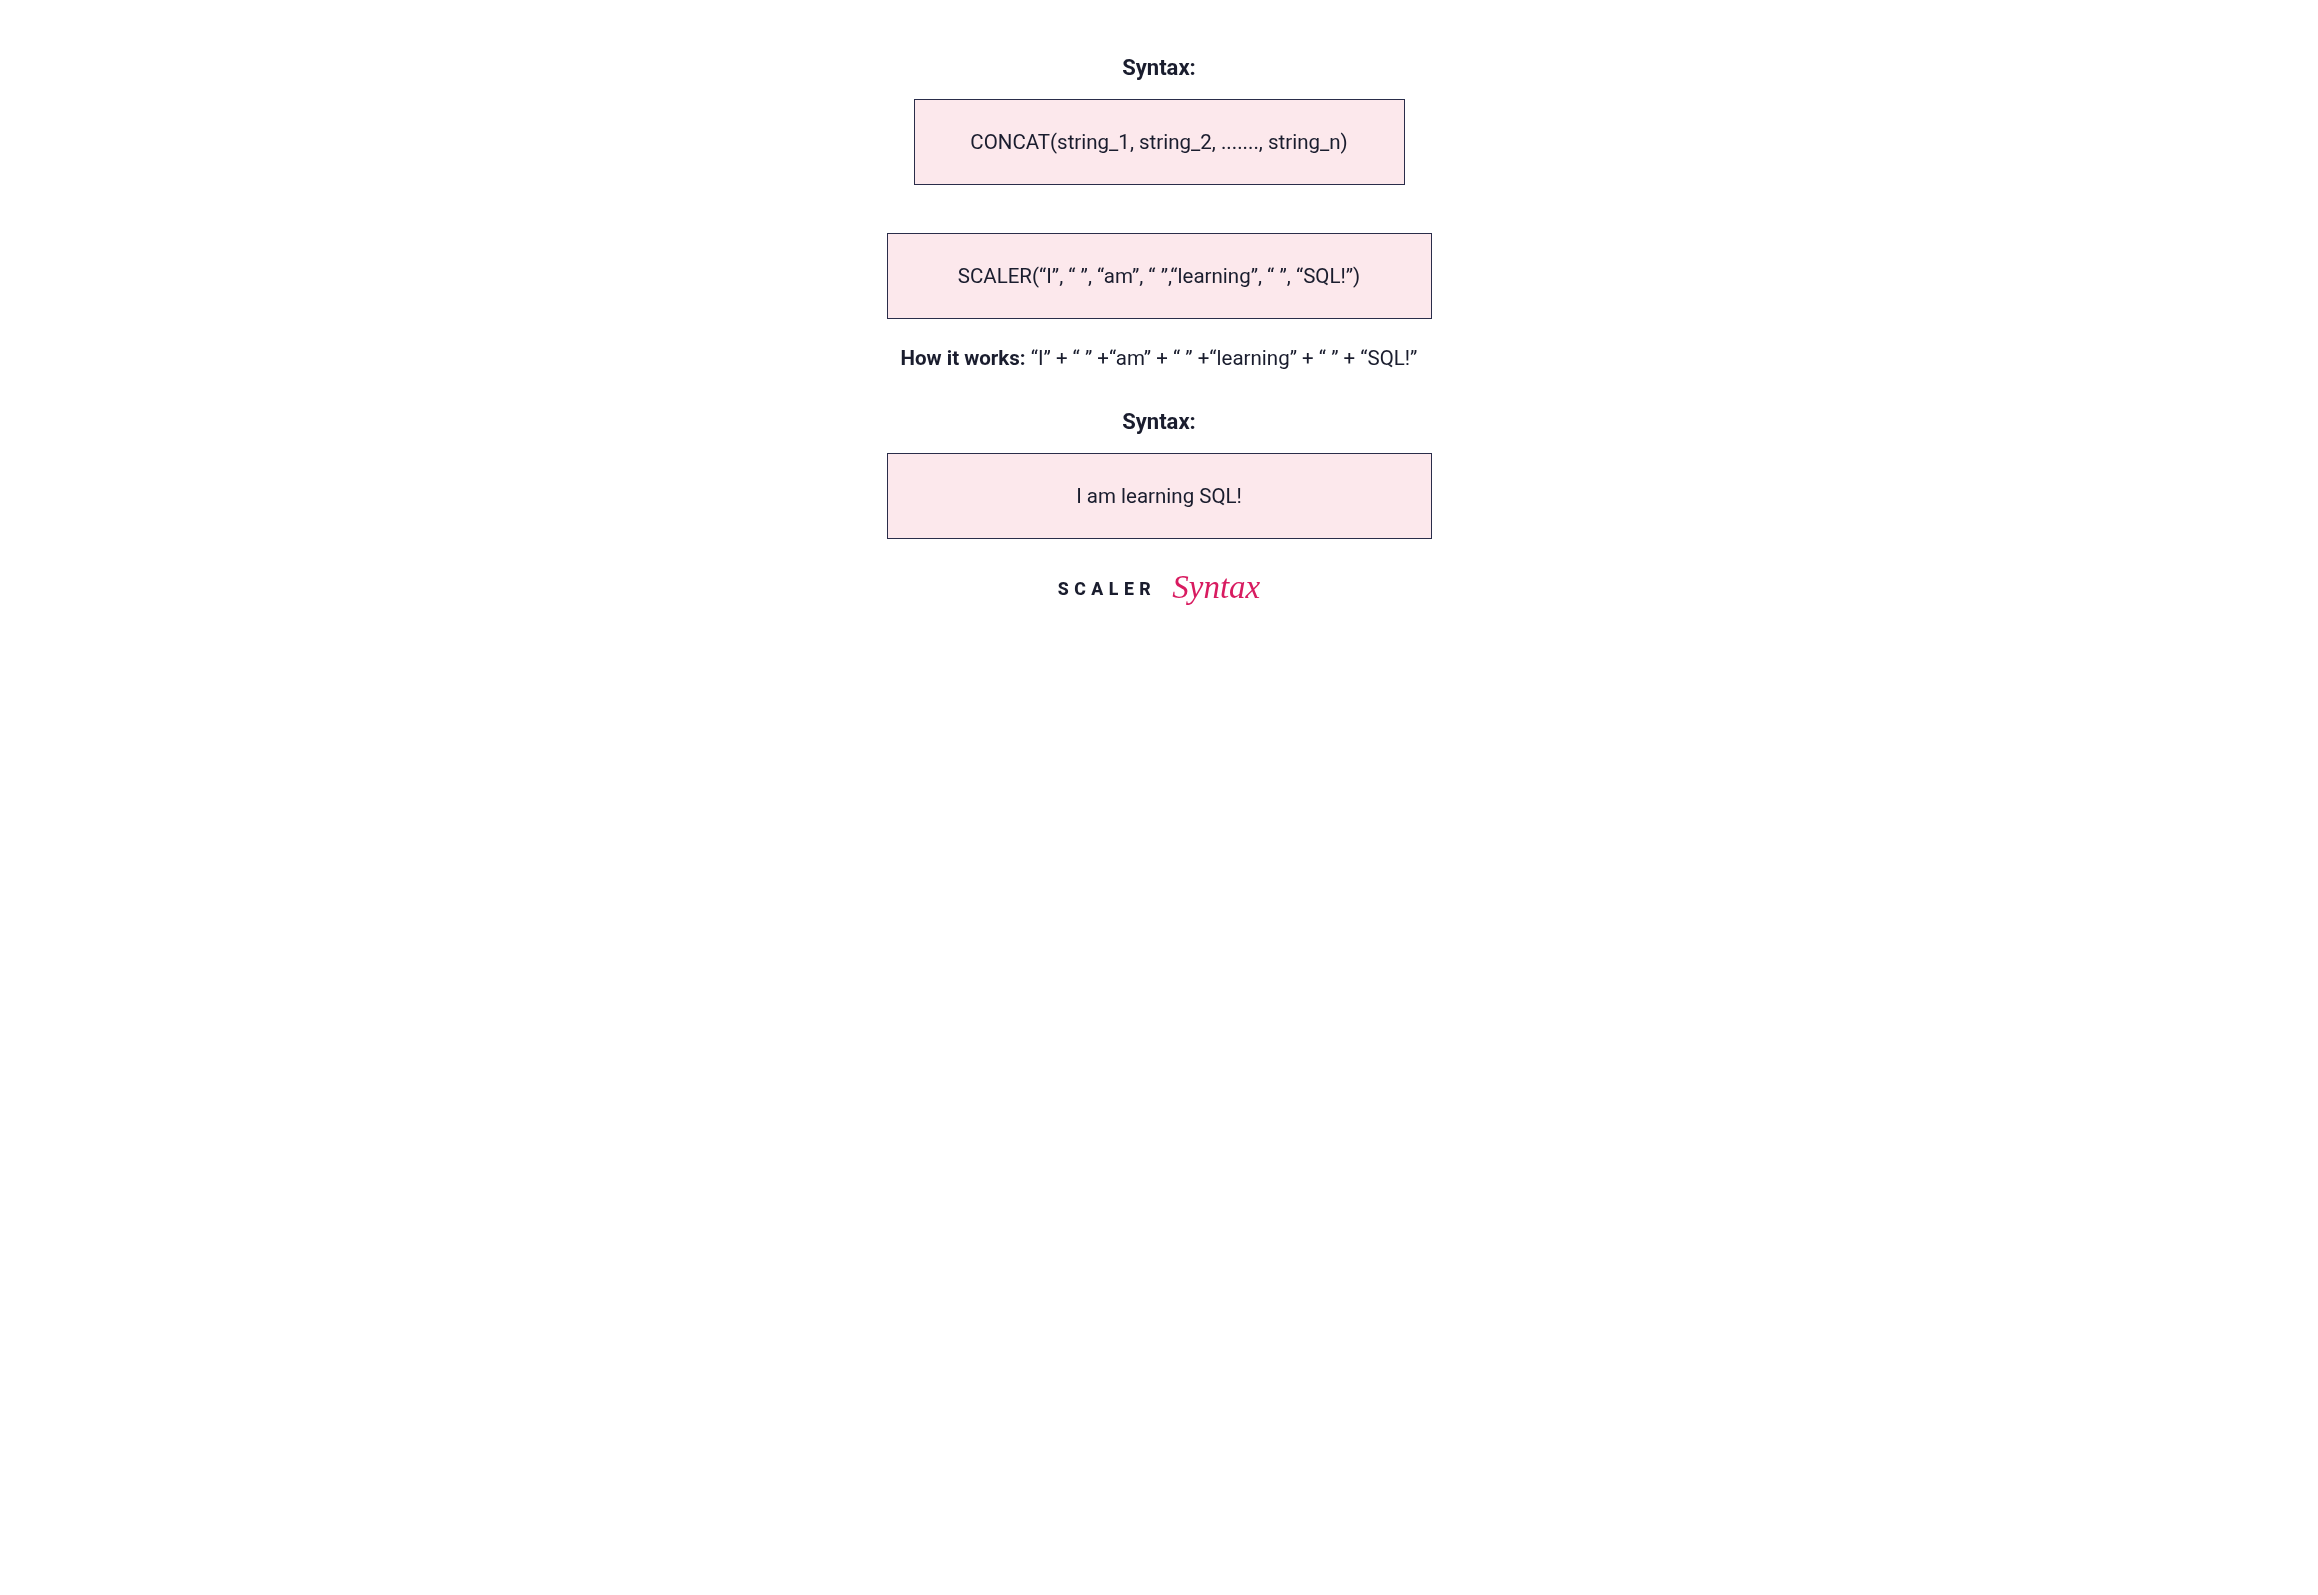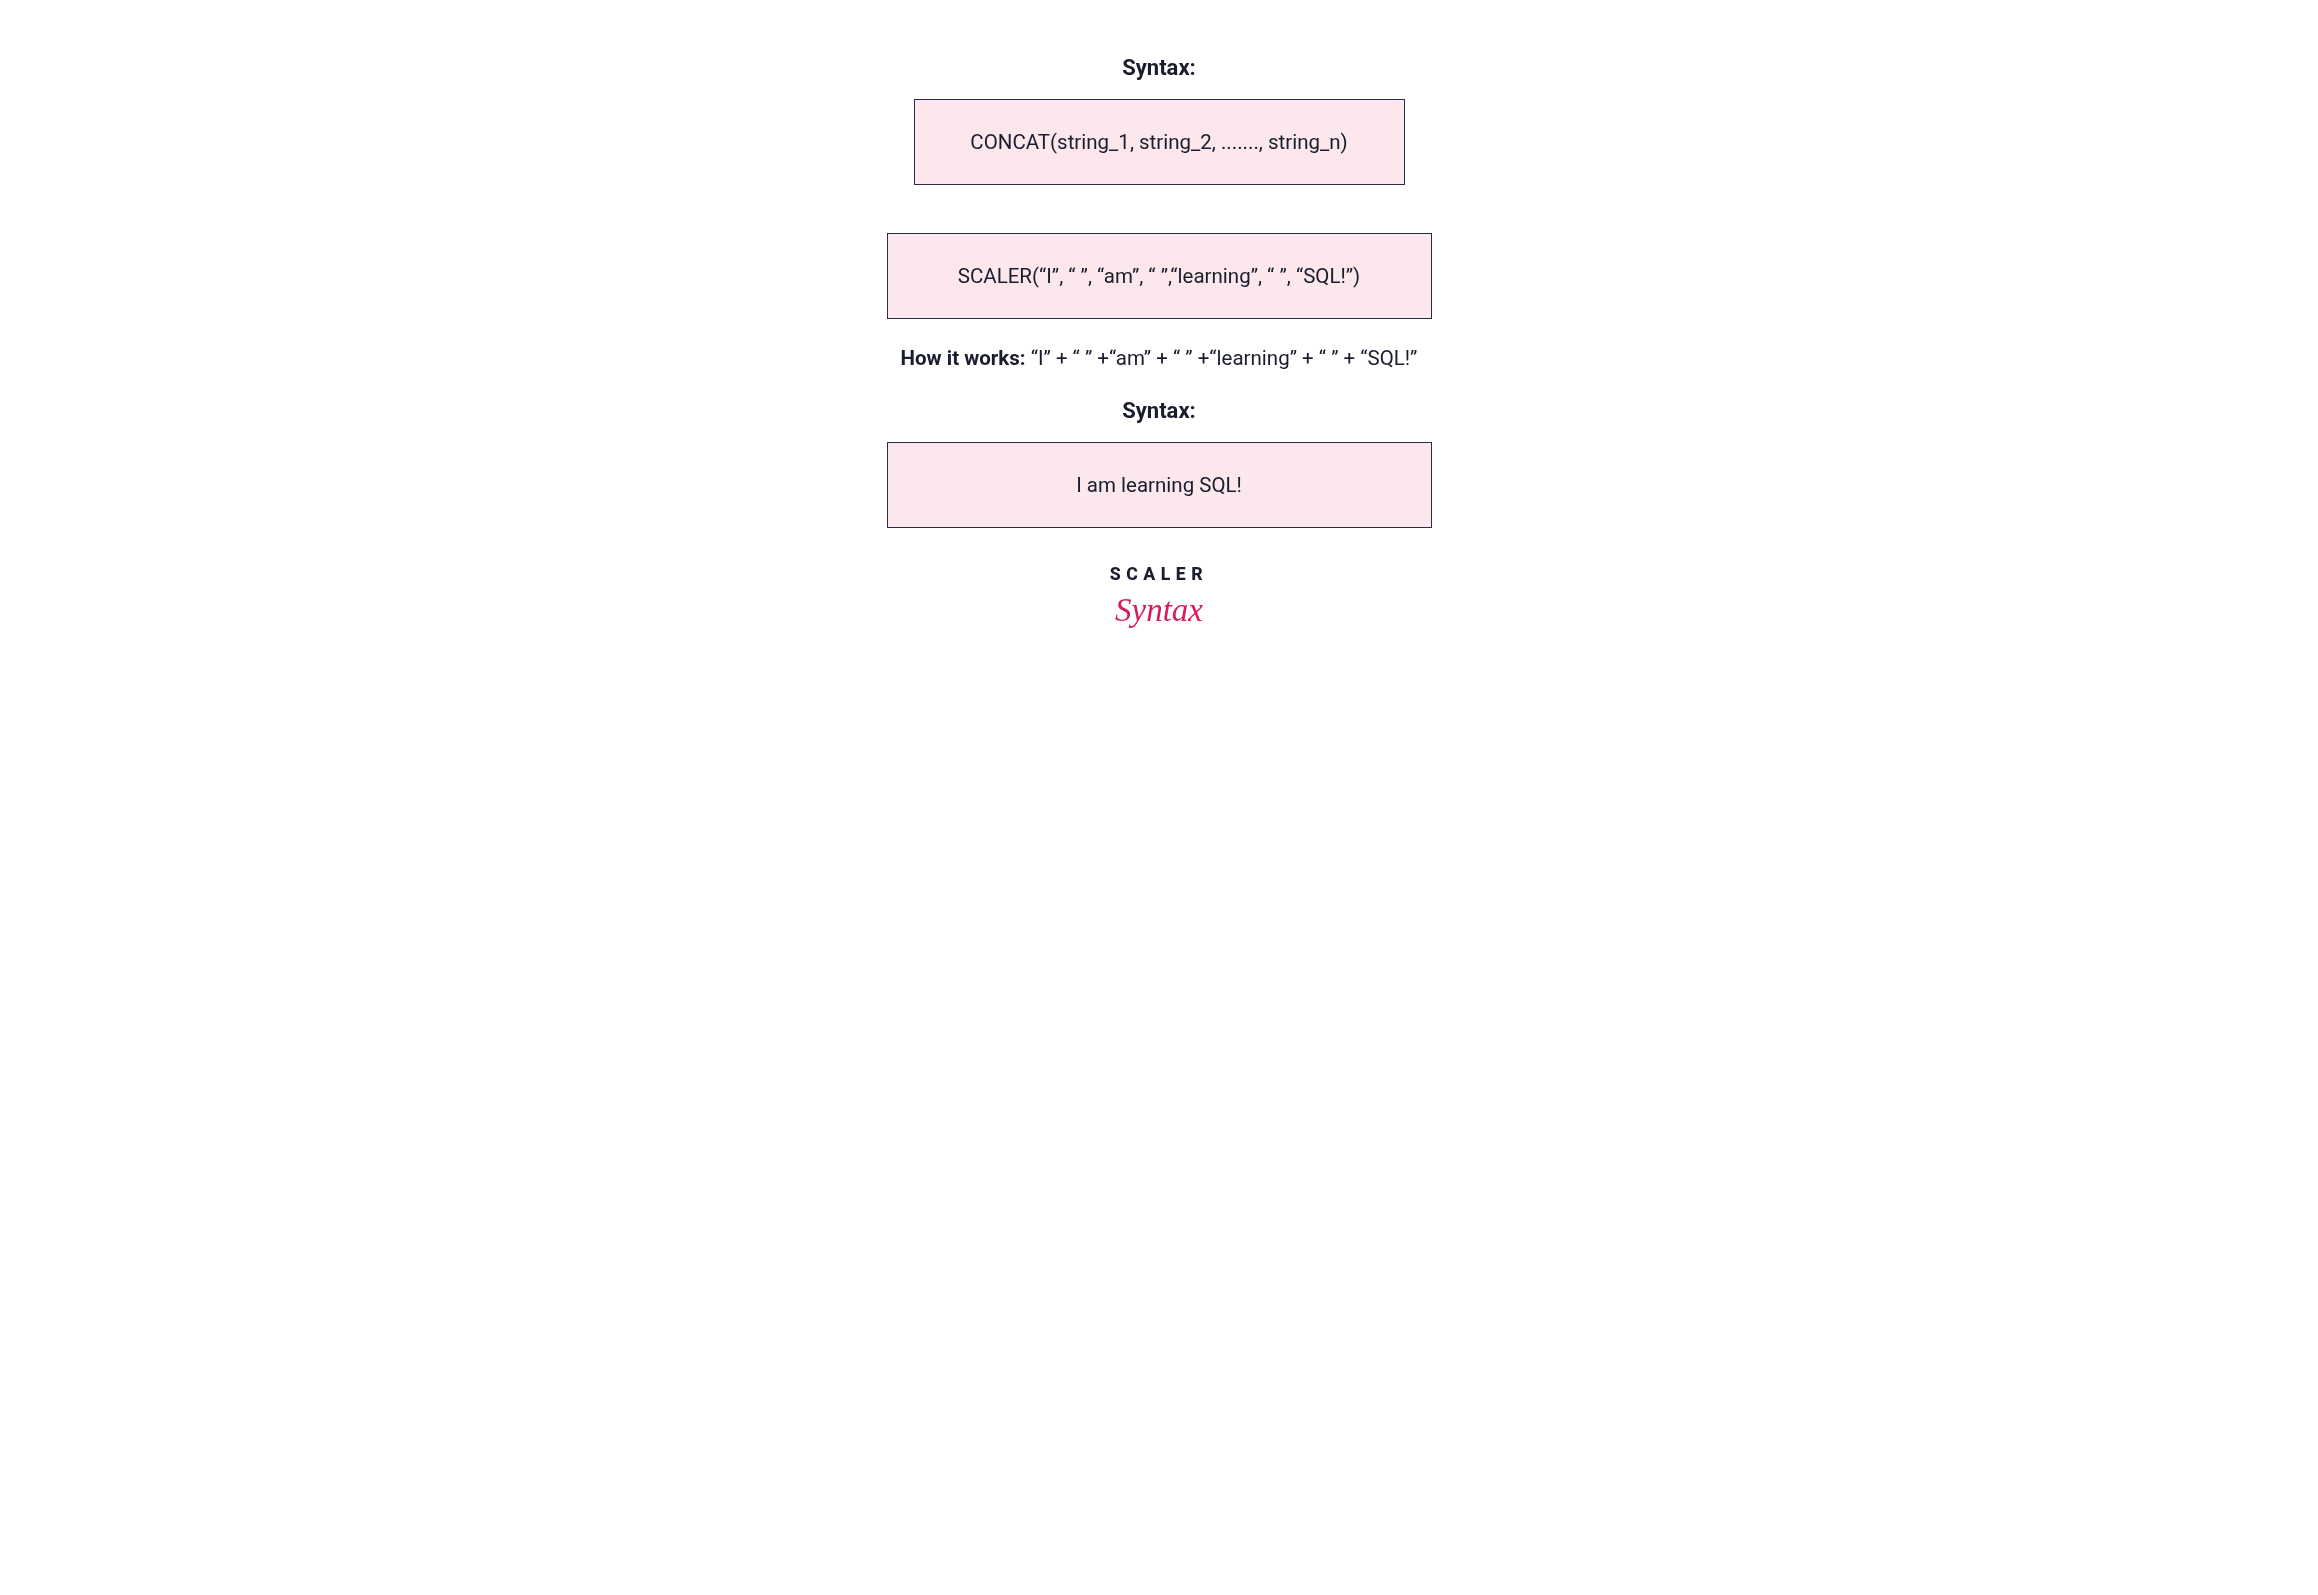--- a/index.html
+++ b/index.html
@@ -41,29 +41,29 @@
       width: 545px;
       margin-bottom: 27px;
     }
     .box-3 {
       width: 545px;
       margin-bottom: 24px;
     }
     .how-it-works {
       font-size: 20.5px;
       color: #1a1d2e;
-      margin-bottom: 28px;
+      margin-bottom: 39px;
       text-align: center;
     }
     .how-it-works .label {
       font-weight: 700;
     }
     .logo {
       display: flex;
-      flex-direction: column;
+      flex-direction: row;
       align-items: center;
       margin-top: 13.6px;
       gap: 16px;
     }
     .logo-scaler {
       font-size: 17.7px;
       font-weight: 800;
       letter-spacing: 5.5px;
       color: #1a1d2e;
       line-height: 1;

